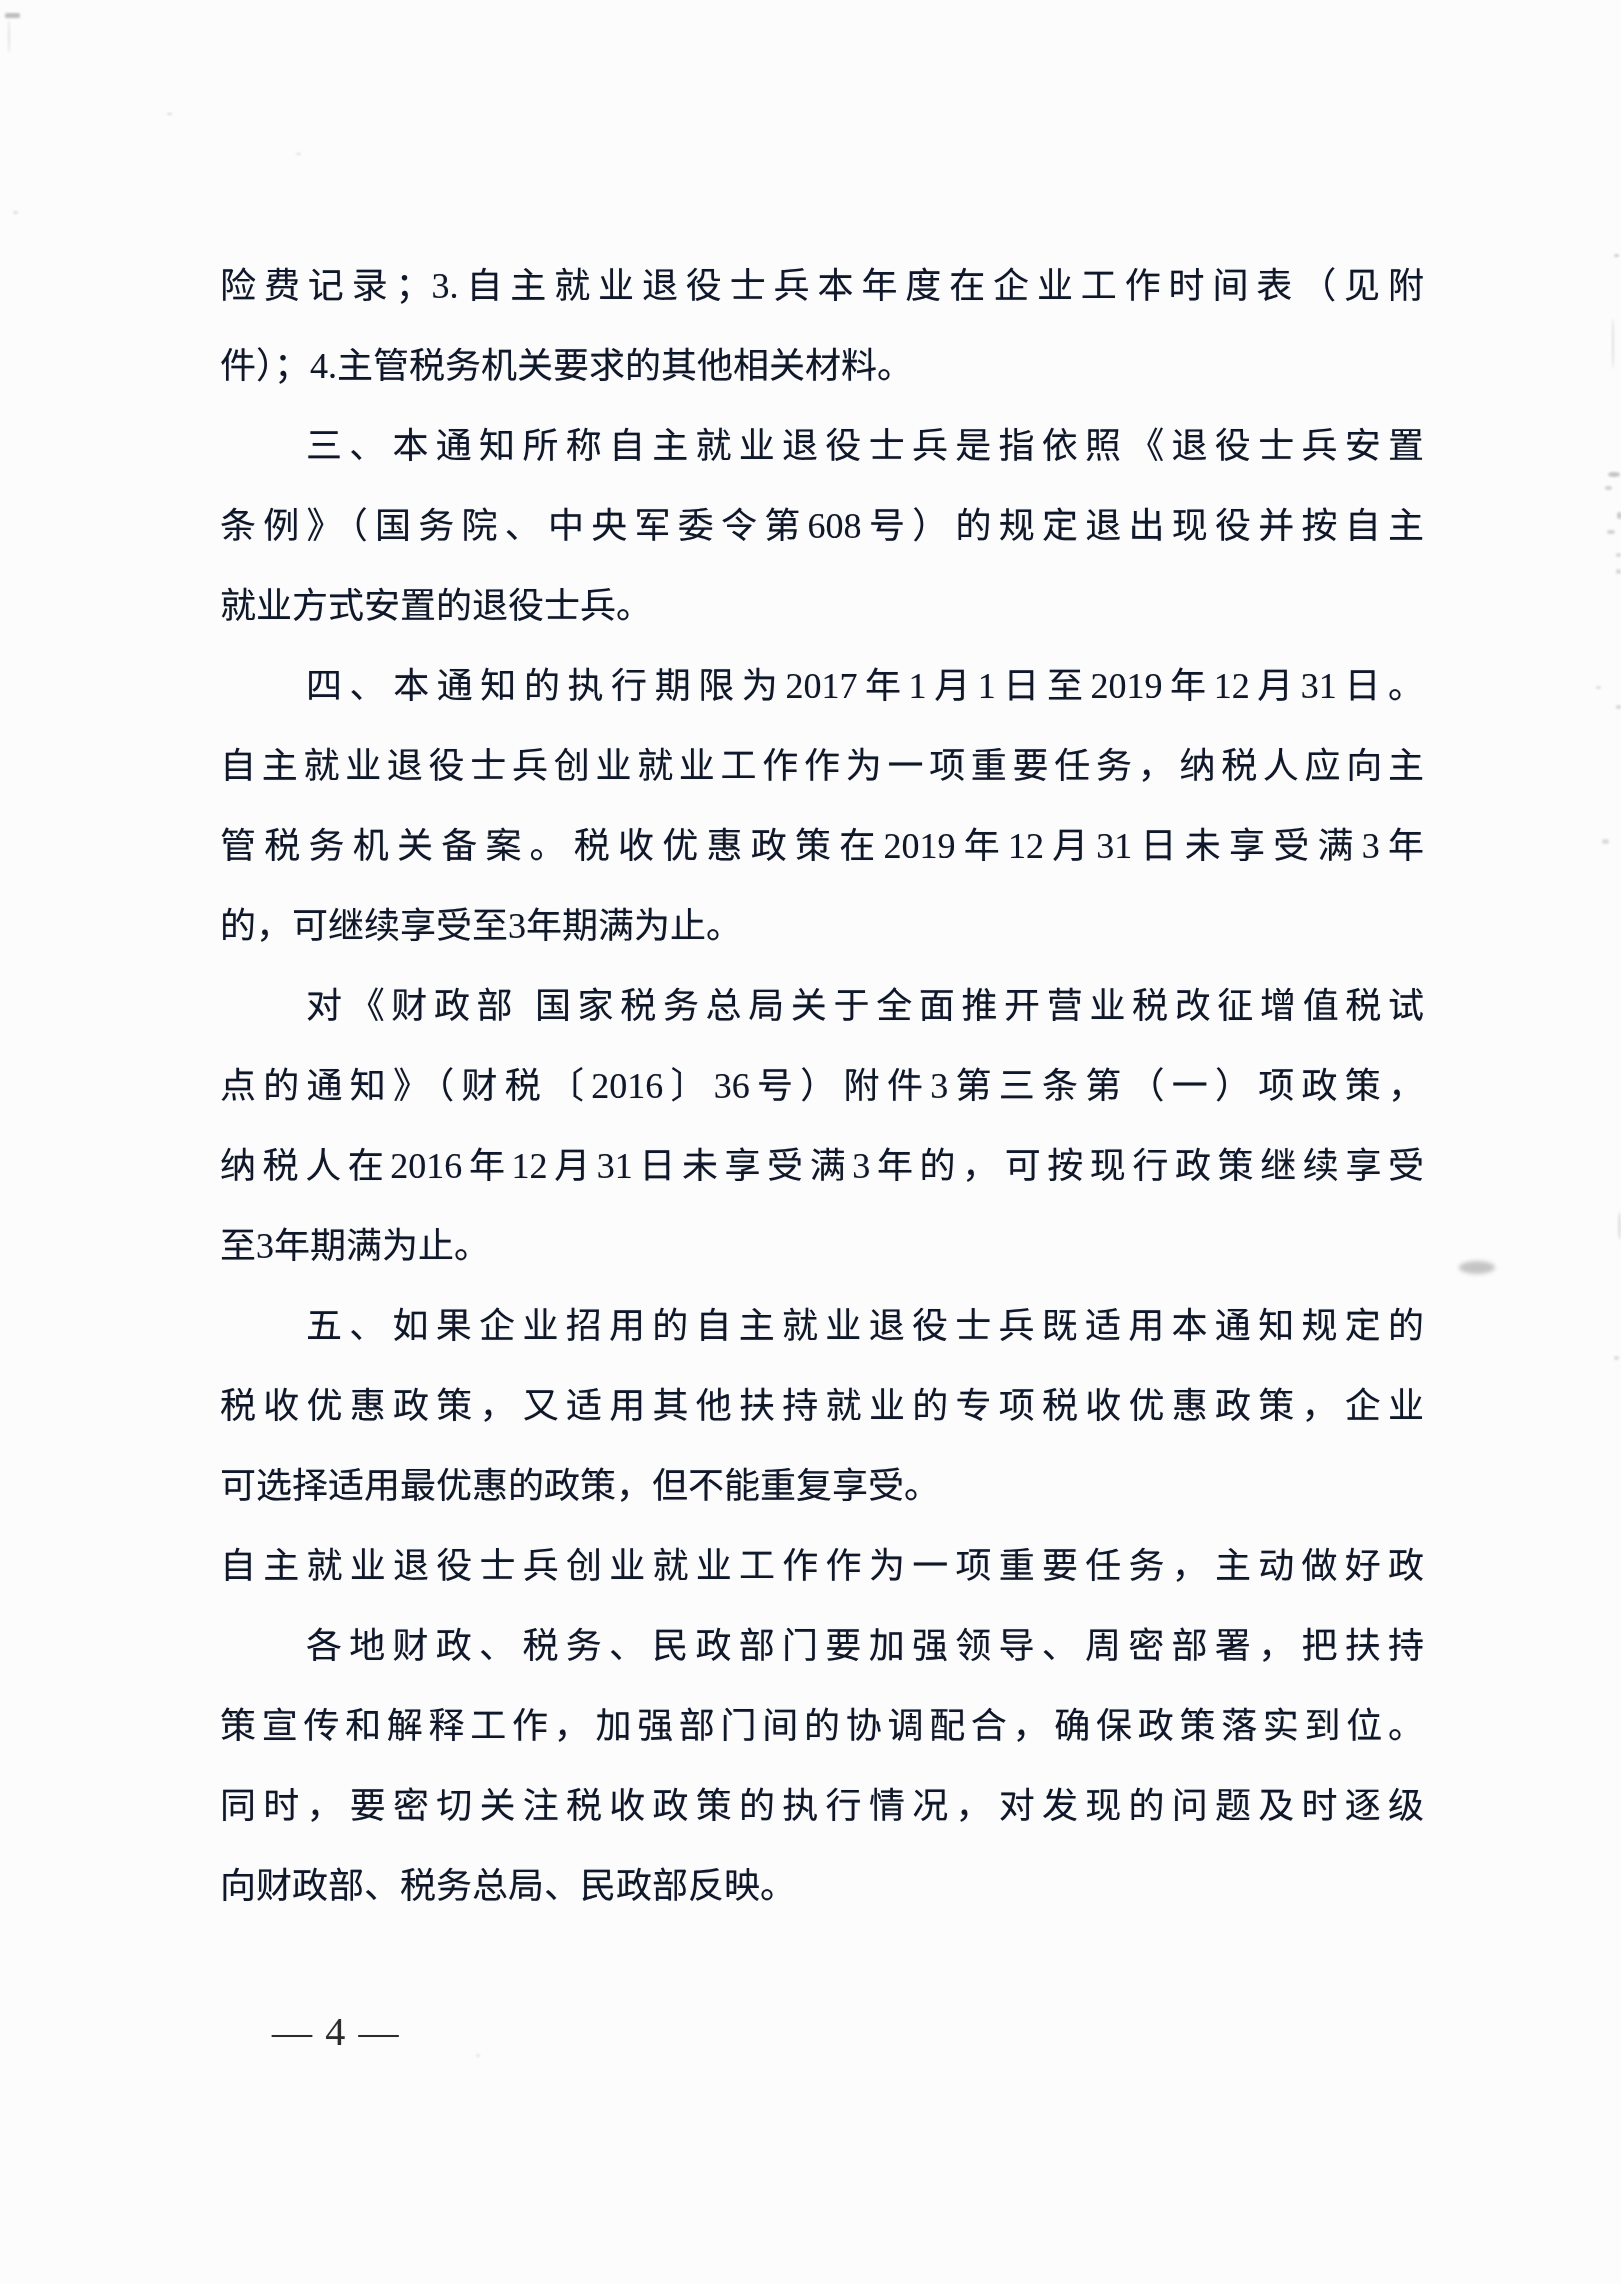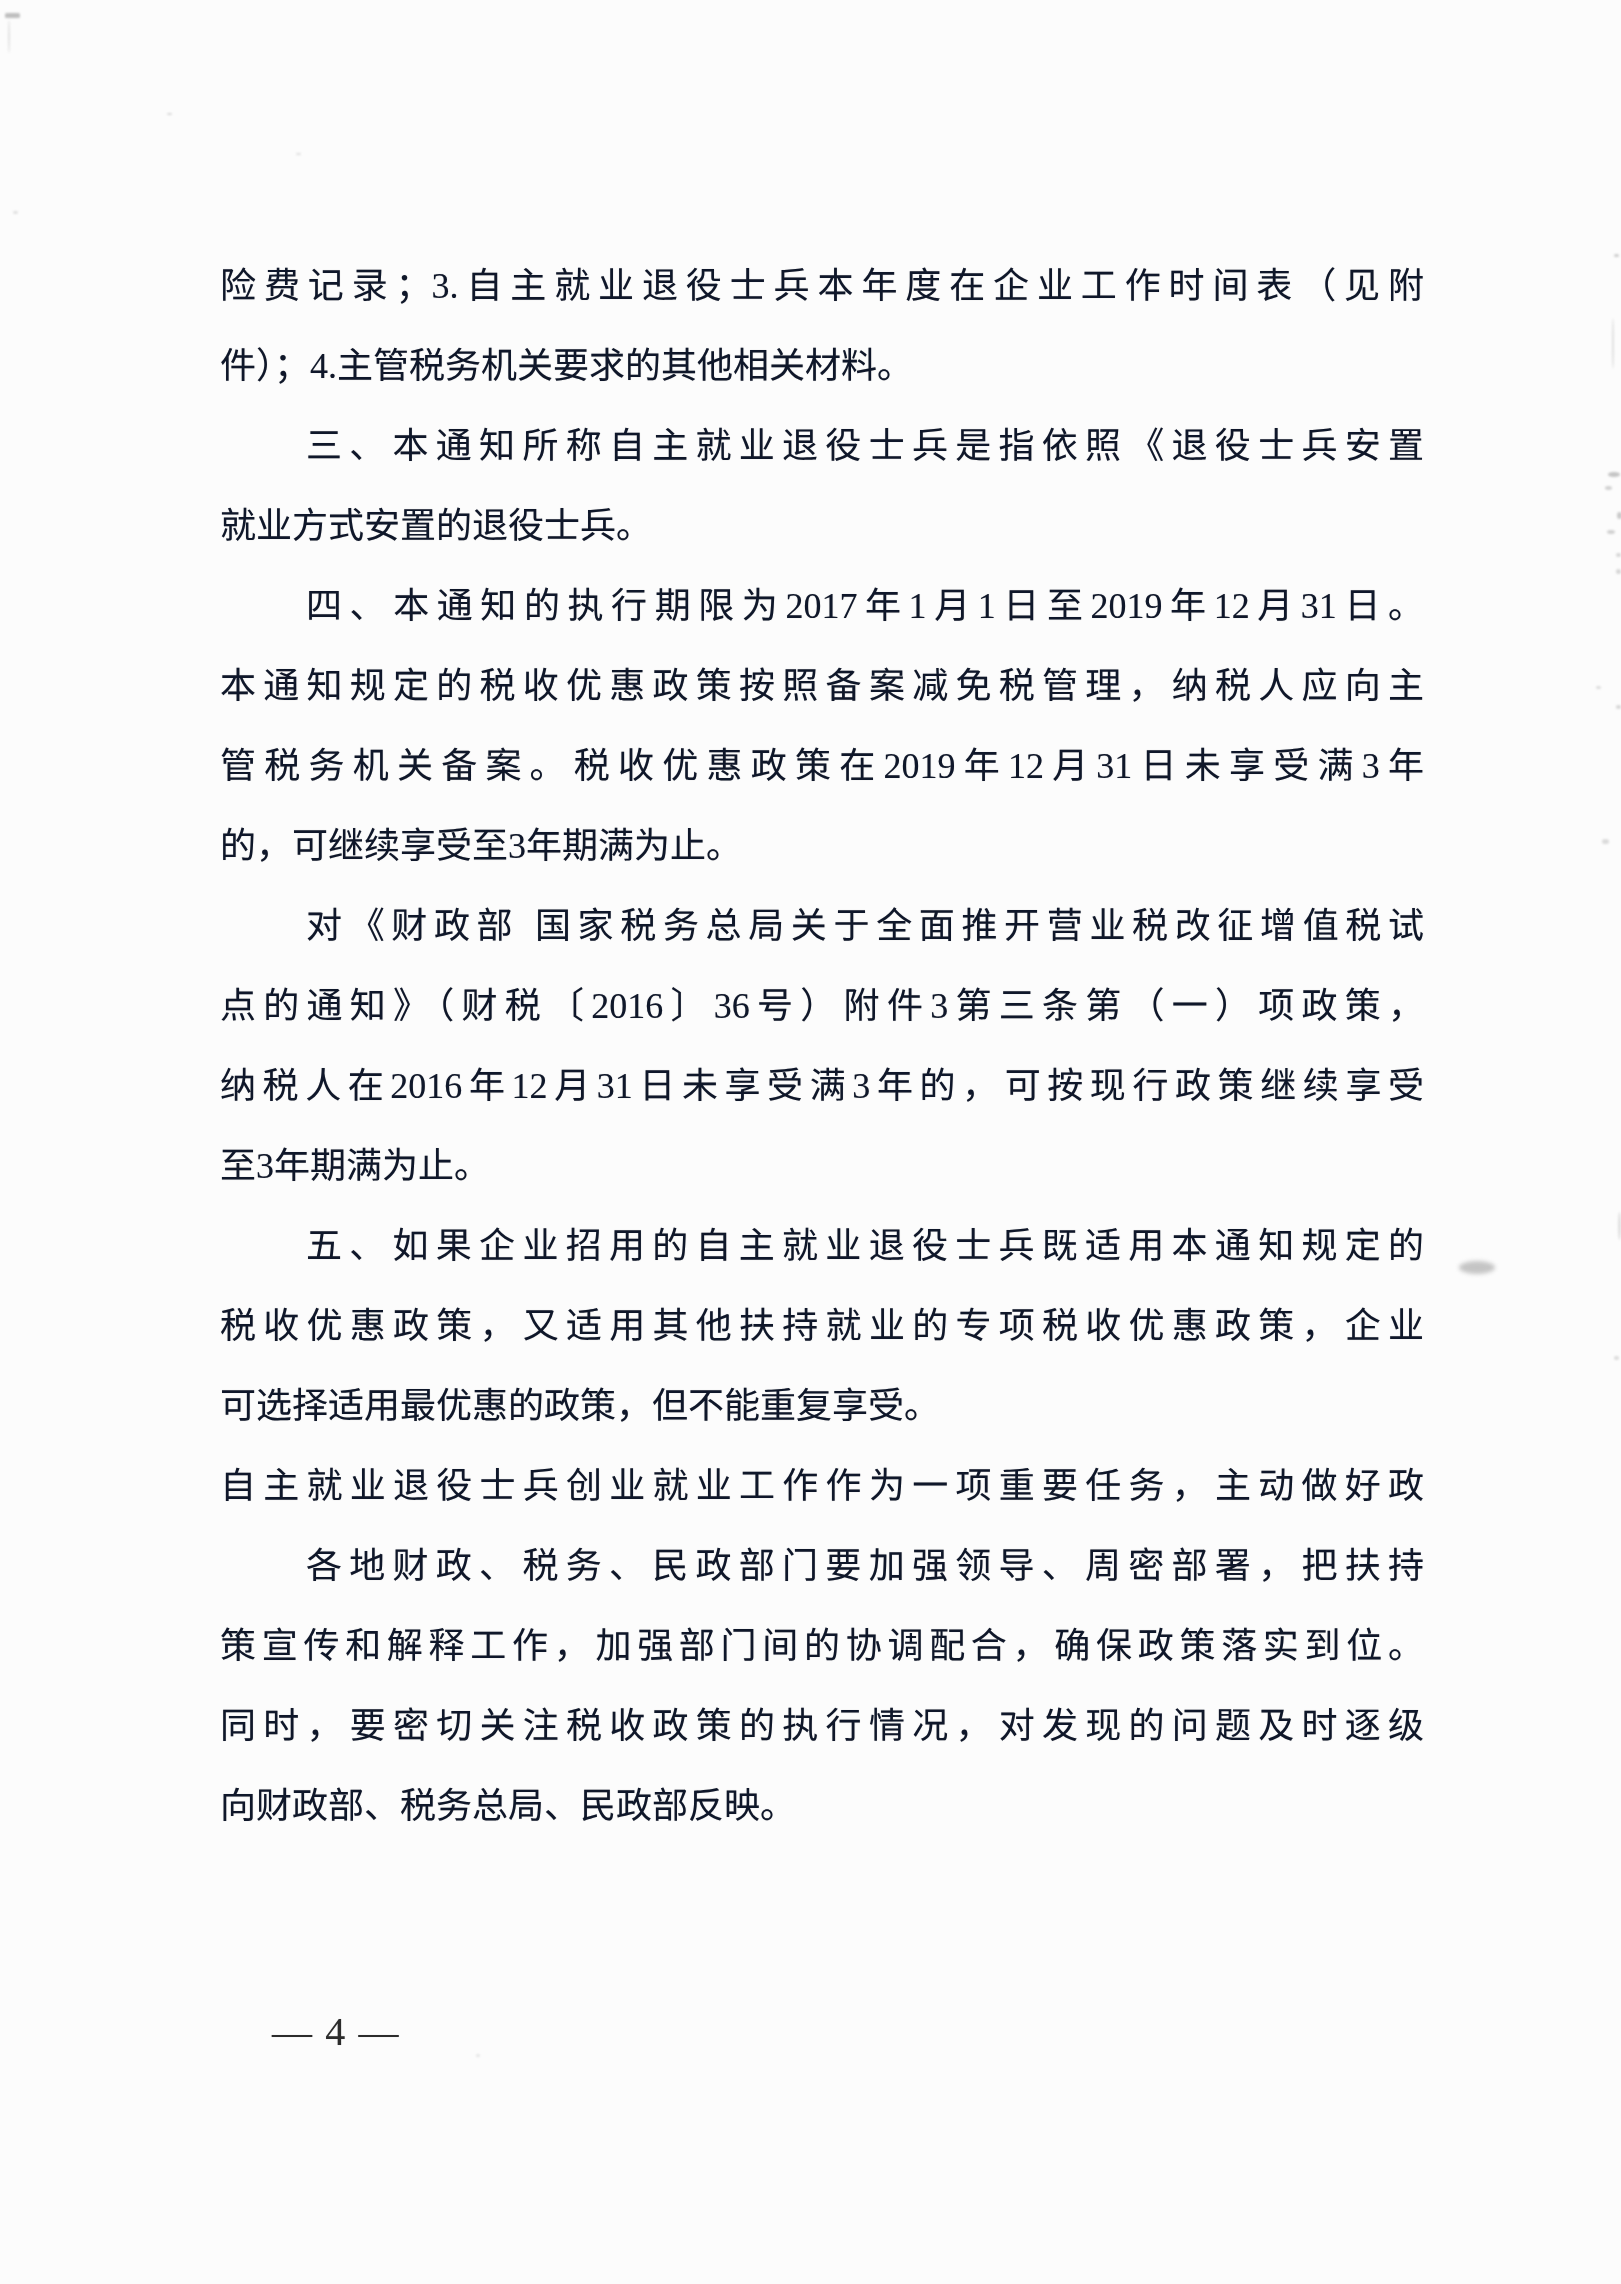--- a/index.html
+++ b/index.html
@@ -48,23 +48,24 @@
 </style>
 </head>
 <body>
 
 <div class="page">
 
   <div class="textblock">
     <div class="line">险费记录；3.自主就业退役士兵本年度在企业工作时间表（见附</div>
     <div class="line end">件）；4.主管税务机关要求的其他相关材料。</div>
     <div class="line indent">三、本通知所称自主就业退役士兵是指依照《退役士兵安置</div>
+    <div class="line">条例》（国务院、中央军委令第608号）的规定退出现役并按自主</div>
     <div class="line end">就业方式安置的退役士兵。</div>
     <div class="line indent">四、本通知的执行期限为2017年1月1日至2019年12月31日。</div>
-    <div class="line">本通知规定的税收优惠政策按照备案减免税管理，纳税人应向主</div>
+    <div class="line">自主就业退役士兵创业就业工作作为一项重要任务，纳税人应向主</div>
     <div class="line">管税务机关备案。税收优惠政策在2019年12月31日未享受满3年</div>
     <div class="line end">的，可继续享受至3年期满为止。</div>
     <div class="line indent">对《财政部 国家税务总局关于全面推开营业税改征增值税试</div>
     <div class="line">点的通知》（财税〔2016〕36号）附件3第三条第（一）项政策，</div>
     <div class="line">纳税人在2016年12月31日未享受满3年的，可按现行政策继续享受</div>
     <div class="line end">至3年期满为止。</div>
     <div class="line indent">五、如果企业招用的自主就业退役士兵既适用本通知规定的</div>
     <div class="line">税收优惠政策，又适用其他扶持就业的专项税收优惠政策，企业</div>
     <div class="line end">可选择适用最优惠的政策，但不能重复享受。</div>
     <div class="line">自主就业退役士兵创业就业工作作为一项重要任务，主动做好政</div>

